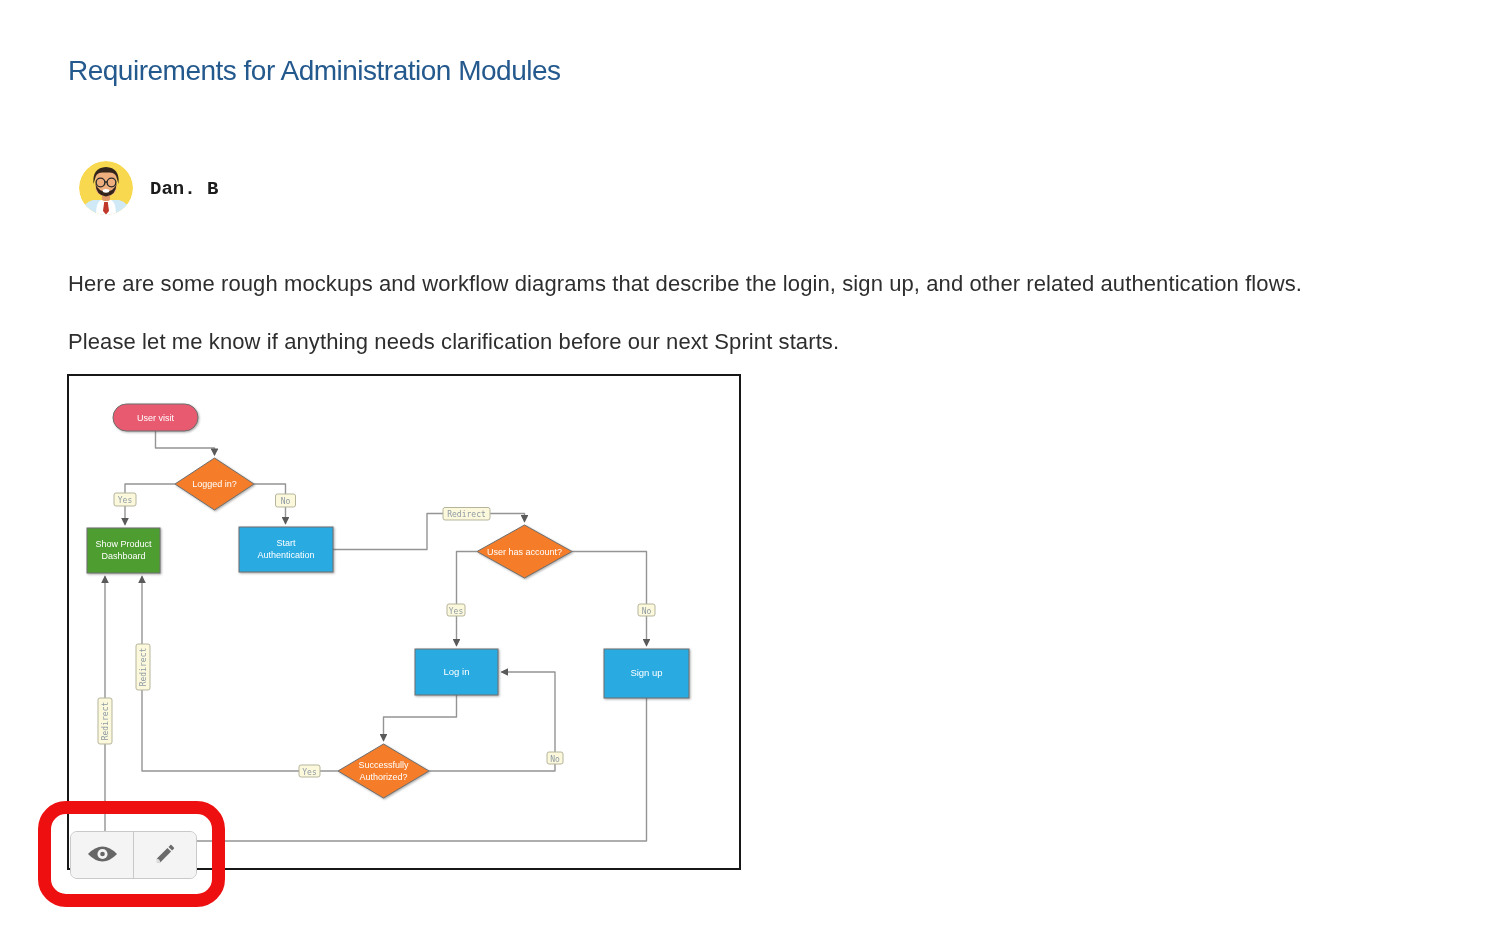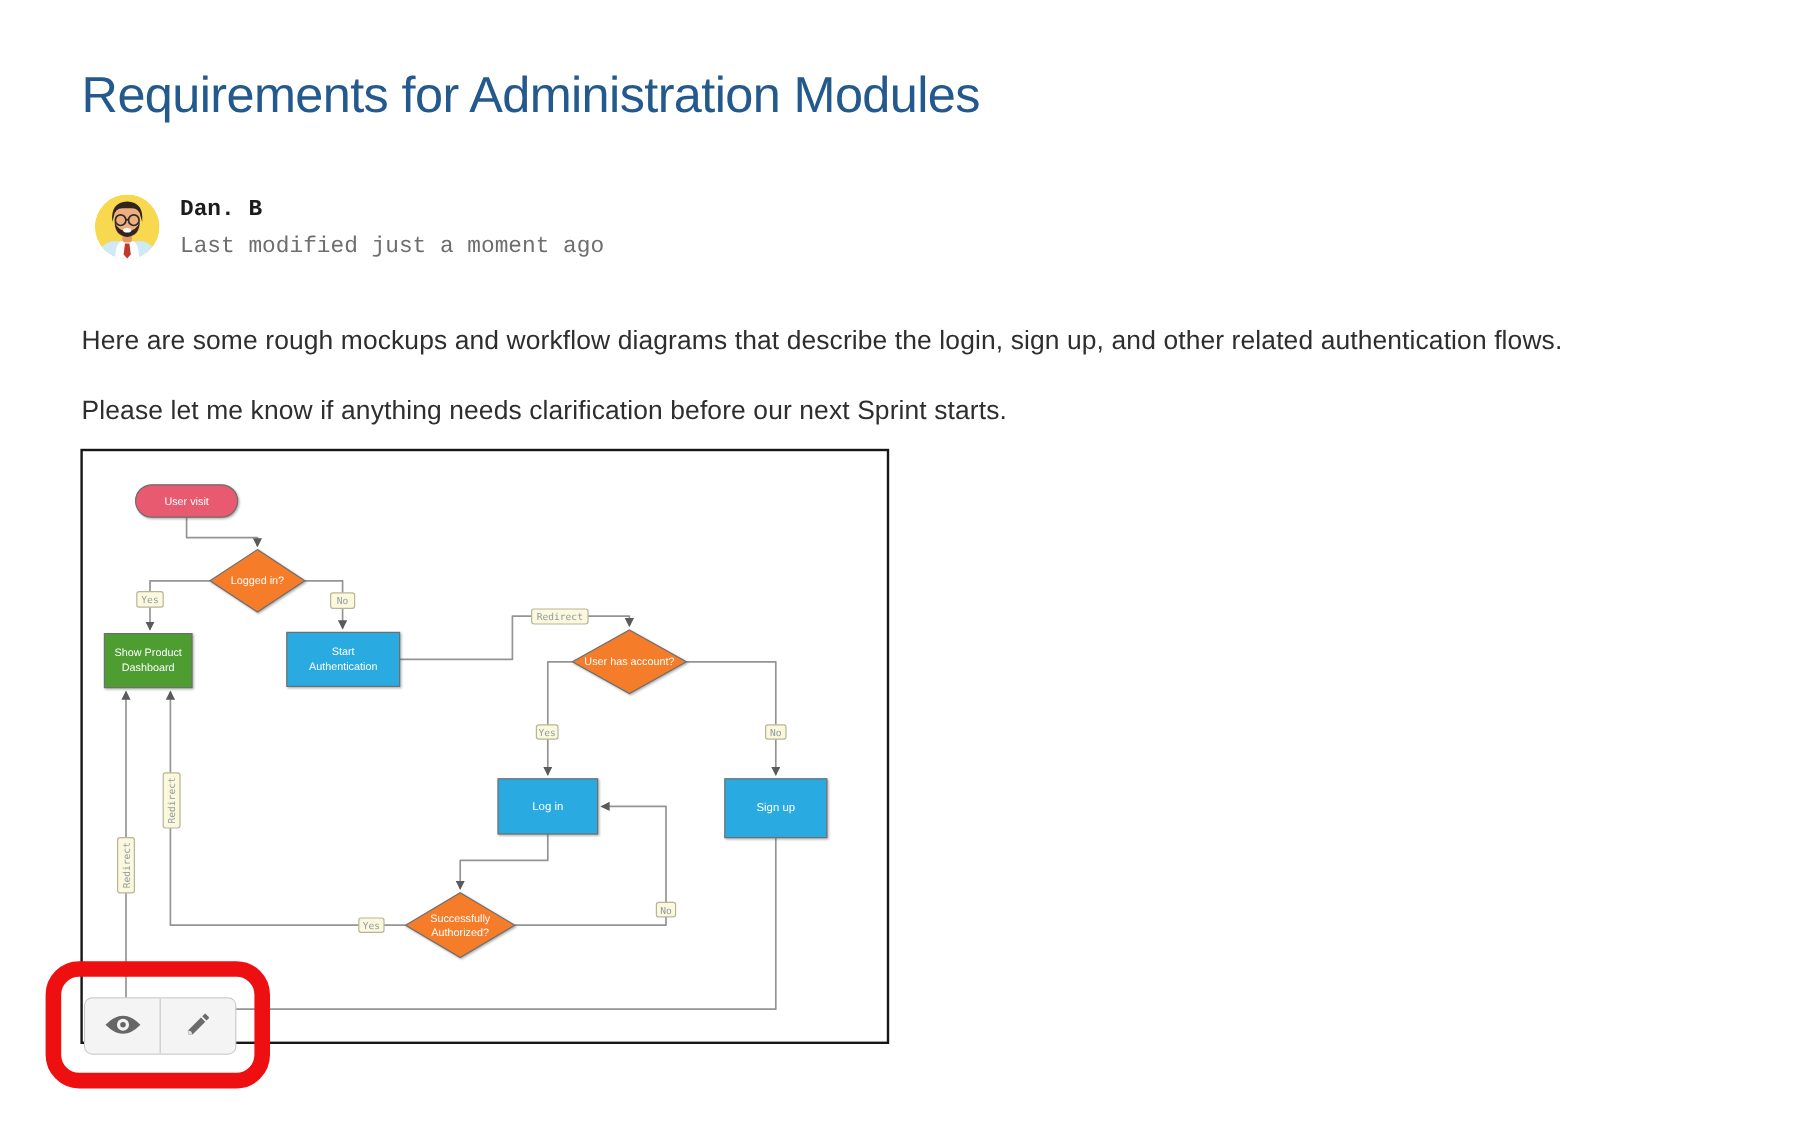--- a/index.html
+++ b/index.html
@@ -1,21 +1,21 @@
 <!DOCTYPE html>
 <html><head>
 <meta charset="utf-8">
 <style>
   * { margin:0; padding:0; box-sizing:border-box; }
   html,body { width:1500px; height:945px; background:#ffffff; overflow:hidden;
               font-family:"Liberation Sans", sans-serif; position:relative; }
 
   .page-title {
     position:absolute; left:68px; top:55px;
-    font-size:42px; font-weight:500; color:#24598E; letter-spacing:-0.5px;
+    font-size:28px; font-weight:500; color:#24598E; letter-spacing:-0.5px;
   }
 
   .byline { position:absolute; left:79px; top:161px; display:flex; align-items:center;font-family:Liberation Mono, monospace; }
   .avatar { width:54px; height:54px; border-radius:50%; overflow:hidden; flex:0 0 54px; }
   .byline-text { margin-left:17px; padding-top:2px; }
   .author-name { font-size:19px; font-weight:700; color:#1c1c1c; }
   .modified { font-size:19px; color:#6e6e6e; margin-top:9px; }
 
   .body-paragraph {
     position:absolute; left:68px; width:1410px;
@@ -77,21 +77,20 @@
         <path d="M16.5,23 Q17,34.5 27,35.5 Q37,34.5 37.5,23 Q34.5,30.5 27,30.5 Q19.5,30.5 16.5,23 Z" fill="#33251B"></path>
         <ellipse cx="27" cy="29.8" rx="3.4" ry="1.9" fill="#ffffff"></ellipse>
         <circle cx="21.5" cy="21.5" r="4.4" fill="none" stroke="#2b2b2b" stroke-width="1.4"></circle>
         <circle cx="32.5" cy="21.5" r="4.4" fill="none" stroke="#2b2b2b" stroke-width="1.4"></circle>
         <line x1="25.9" y1="21" x2="28.1" y2="21" stroke="#2b2b2b" stroke-width="1.4"></line>
       </g>
     </svg>
   </div>
   <div class="byline-text">
     <div class="author-name">Dan. B</div>
-    <div class="modified">Last modified just a moment ago</div>
   </div>
 </div>
 
 <p class="body-paragraph p1">Here are some rough mockups and workflow diagrams that describe the login, sign up, and other related authentication flows.</p>
 <p class="body-paragraph p2">Please let me know if anything needs clarification before our next Sprint starts.</p>
 
 <div class="diagram-frame">
   <svg class="flow" viewBox="0 0 670 492">
     <defs>
       <marker id="arrow" viewBox="0 0 10 10" refX="8.5" refY="5" markerWidth="5.5" markerHeight="5.5" orient="auto-start-reverse">

